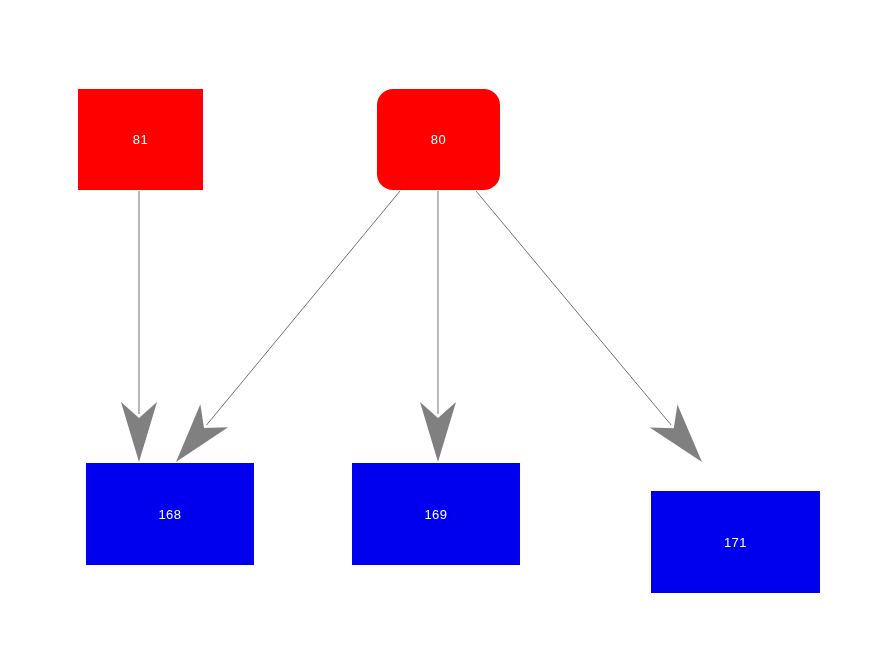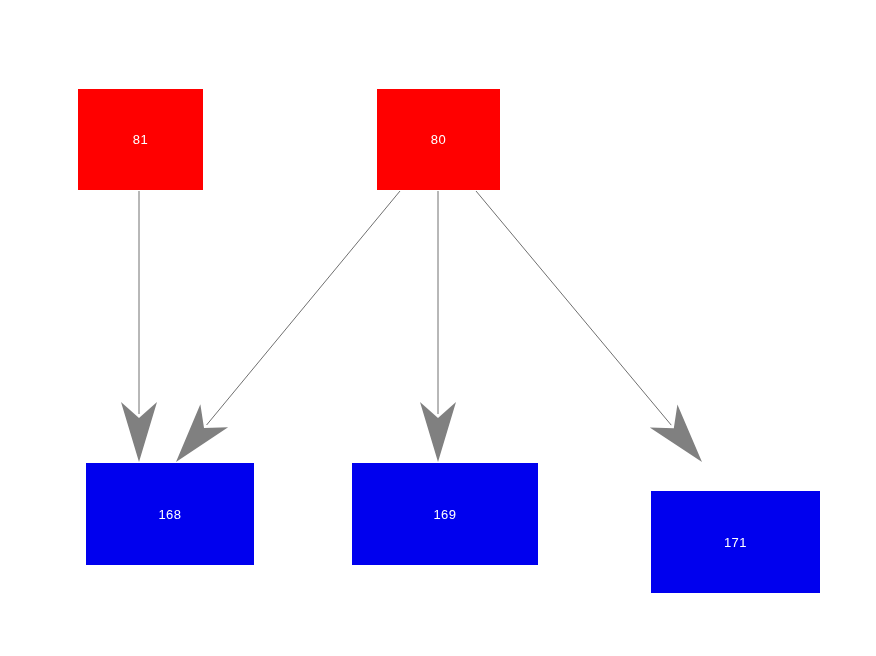--- a/index.html
+++ b/index.html
@@ -58,27 +58,27 @@
         <polygon points="176.00,462.00 200.35,404.29 204.03,428.09 228.10,427.22" fill="#808080"></polygon>
         <polygon points="438.00,462.00 420.00,402.00 438.00,418.00 456.00,402.00" fill="#808080"></polygon>
         <polygon points="702.00,462.00 649.75,427.45 673.82,428.21 677.40,404.39" fill="#808080"></polygon>
       </g>
   </svg>
 
   <div id="nodes-layer">
       <div class="node" style="left: 78px; top: 89px; width: 125px; height: 101px; background: rgb(255, 0, 0);">
         <span class="node-label">81</span>
       </div>
-      <div class="node" style="left: 377px; top: 89px; width: 123px; height: 101px; background: rgb(255, 0, 0);">
+      <div class="node" style="left: 377px; top: 89px; width: 123px; height: 101px; background: rgb(255, 0, 0); border-radius: 16px;">
         <span class="node-label">80</span>
       </div>
       <div class="node" style="left: 55px; top: 463px; width: 168px; height: 102px; background: rgb(0, 0, 238); margin-left: 31px;">
         <span class="node-label">168</span>
       </div>
-      <div class="node" style="left: 352px; top: 463px; width: 186px; height: 102px; background: rgb(0, 0, 238);">
+      <div class="node" style="left: 352px; top: 463px; width: 168px; height: 102px; background: rgb(0, 0, 238);">
         <span class="node-label">169</span>
       </div>
       <div class="node" style="left: 651px; top: 463px; width: 169px; height: 102px; background: rgb(0, 0, 238); margin-top: 28px;">
         <span class="node-label">171</span>
       </div>
     </div>
 
 </div>
 
 </body></html>

